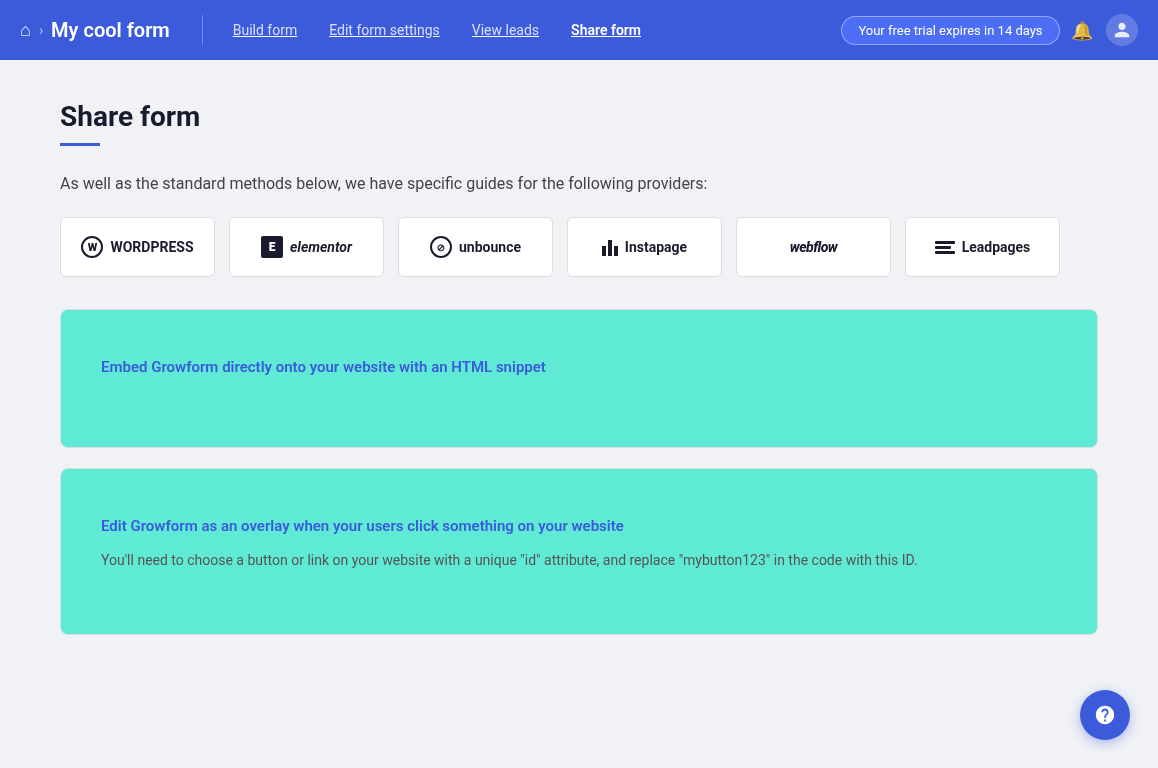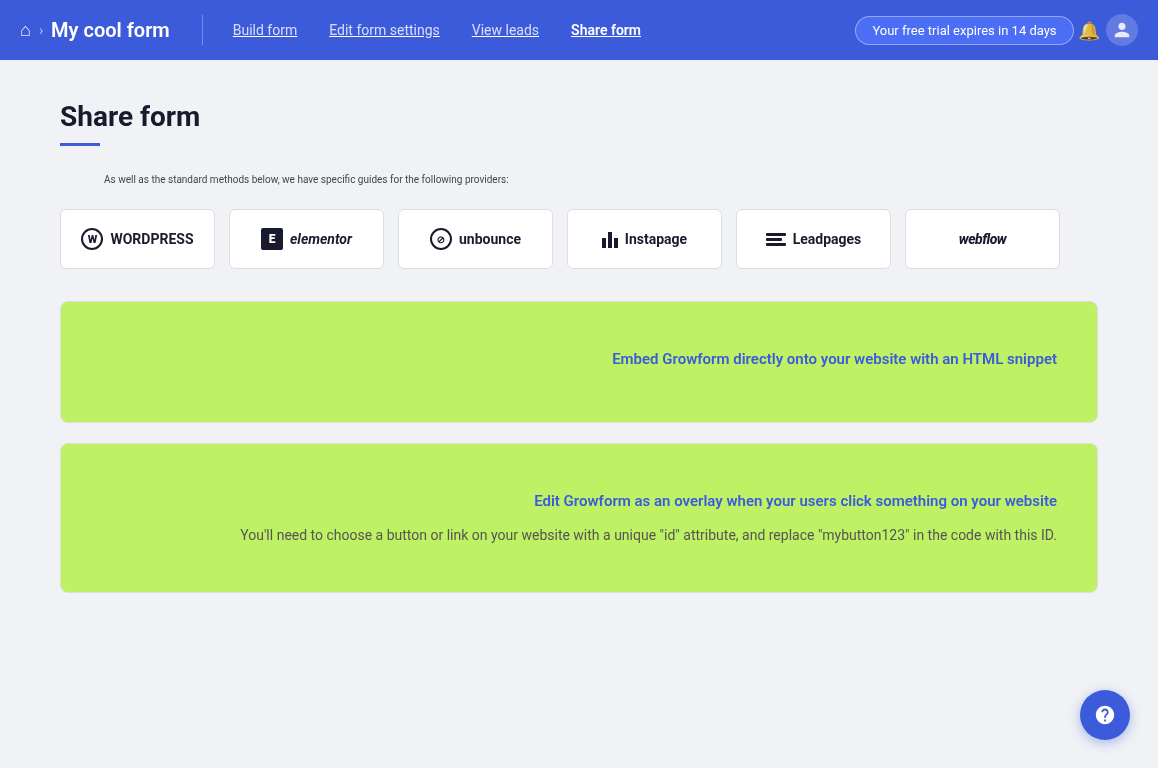--- a/index.html
+++ b/index.html
@@ -22,21 +22,21 @@
     .nav-links { display: flex; gap: 4px; flex: 1; text-decoration: underline; }
     .nav-link {
       font-size: 14px;
       color: rgba(255,255,255,0.8);
       padding: 6px 14px;
       border-radius: 4px;
       cursor: pointer;
       text-decoration: none;
     }
     .nav-link.active { color: white; font-weight: 600; }
-    .nav-right { display: flex; align-items: center; gap: 5px; margin-left: auto; }
+    .nav-right { display: flex; align-items: center; gap: 12px; margin-left: auto; }
     .trial-badge {
       background: #4c6ef5;
       border: 1px solid rgba(255,255,255,0.4);
       border-radius: 20px;
       padding: 6px 16px;
       font-size: 13px;
       color: white;
       white-space: nowrap;
     }
     .nav-icon-btn { color: rgba(255,255,255,0.85); font-size: 18px; cursor: pointer; }
@@ -59,24 +59,23 @@
       color: #1a1a2e;
       margin-bottom: 10px;
     }
     .title-underline {
       width: 40px;
       height: 3px;
       background: #3b5bdb;
       margin-bottom: 28px;
     }
     .subtitle {
-      font-size: 10px;
+      font-size: 16px;
       color: #444;
       margin-bottom: 24px;
-      margin-left: 44px;
     }
 
     
     .provider-grid {
       display: flex;
       gap: 14px;
       margin-bottom: 32px;
       flex-wrap: wrap;
     }
     .provider-card {
@@ -89,26 +88,26 @@
       align-items: center;
       justify-content: center;
       cursor: pointer;
       min-width: 155px;
       transition: box-shadow 0.15s;
     }
     .provider-logo { font-size: 14px; font-weight: 700; color: #1a1a2e; display: flex; align-items: center; gap: 7px; }
 
     
     .option-card {
-      background: #bef264;
+      background: #5eead4;
       border: 1px solid #ddd;
       border-radius: 8px;
-      padding: 48px 40px 40px;
+      padding: 48px 40px 57px;
       margin-bottom: 20px;
-      text-align: right;
+      text-align: left;
     }
     .option-card-title {
       font-size: 15px;
       font-weight: 600;
       color: #3b5bdb;
       margin-bottom: 14px;
       cursor: pointer;
     }
     .option-card-desc {
       font-size: 14px;
@@ -228,35 +227,35 @@
           <span style="height:10px"></span>
           <span style="height:16px"></span>
           <span style="height:10px"></span>
         </div>
         <span>Instapage</span>
       </div>
     </div>
 
     <div class="provider-card">
       <div class="provider-logo">
+        <span style="font-style:italic; font-weight:800; letter-spacing:-0.5px;">webflow</span>
+      </div>
+    </div>
+
+    <div class="provider-card">
+      <div class="provider-logo">
         <div class="leadpages-layers">
           <span style="width:20px"></span>
           <span style="width:16px"></span>
           <span style="width:20px"></span>
         </div>
         <span>Leadpages</span>
       </div>
     </div>
 
-    <div class="provider-card">
-      <div class="provider-logo">
-        <span style="font-style:italic; font-weight:800; letter-spacing:-0.5px;">webflow</span>
-      </div>
-    </div>
-
   </div>
 
   <div class="option-card">
     <div class="option-card-title">Embed Growform directly onto your website with an HTML snippet</div>
   </div>
 
   <div class="option-card">
     <div class="option-card-title">Edit Growform as an overlay when your users click something on your website</div>
     <p class="option-card-desc">You'll need to choose a button or link on your website with a unique "id" attribute, and replace "mybutton123" in the code with this ID.</p>
   </div>

